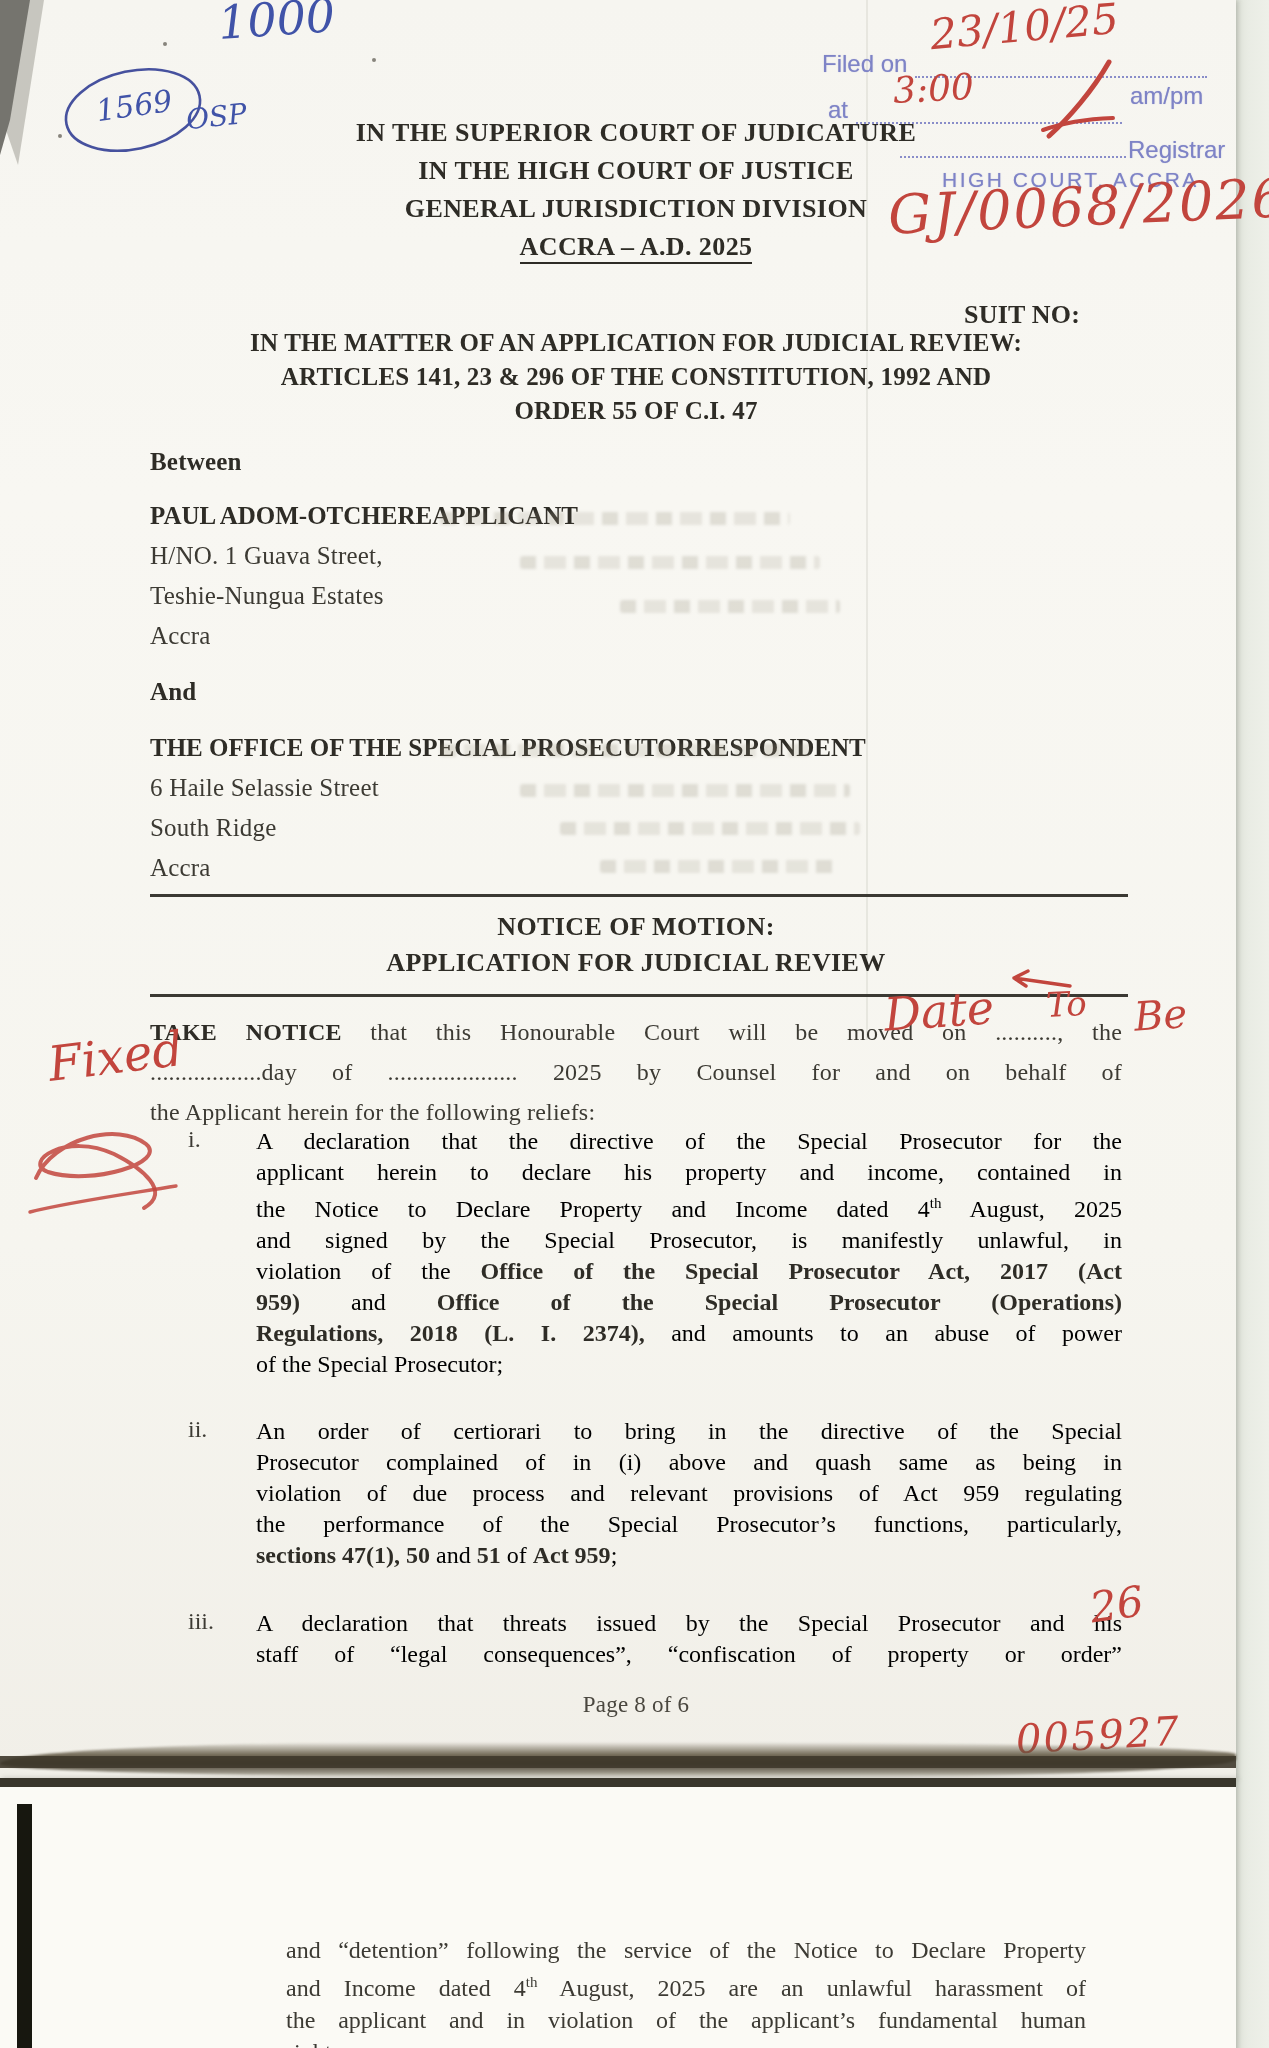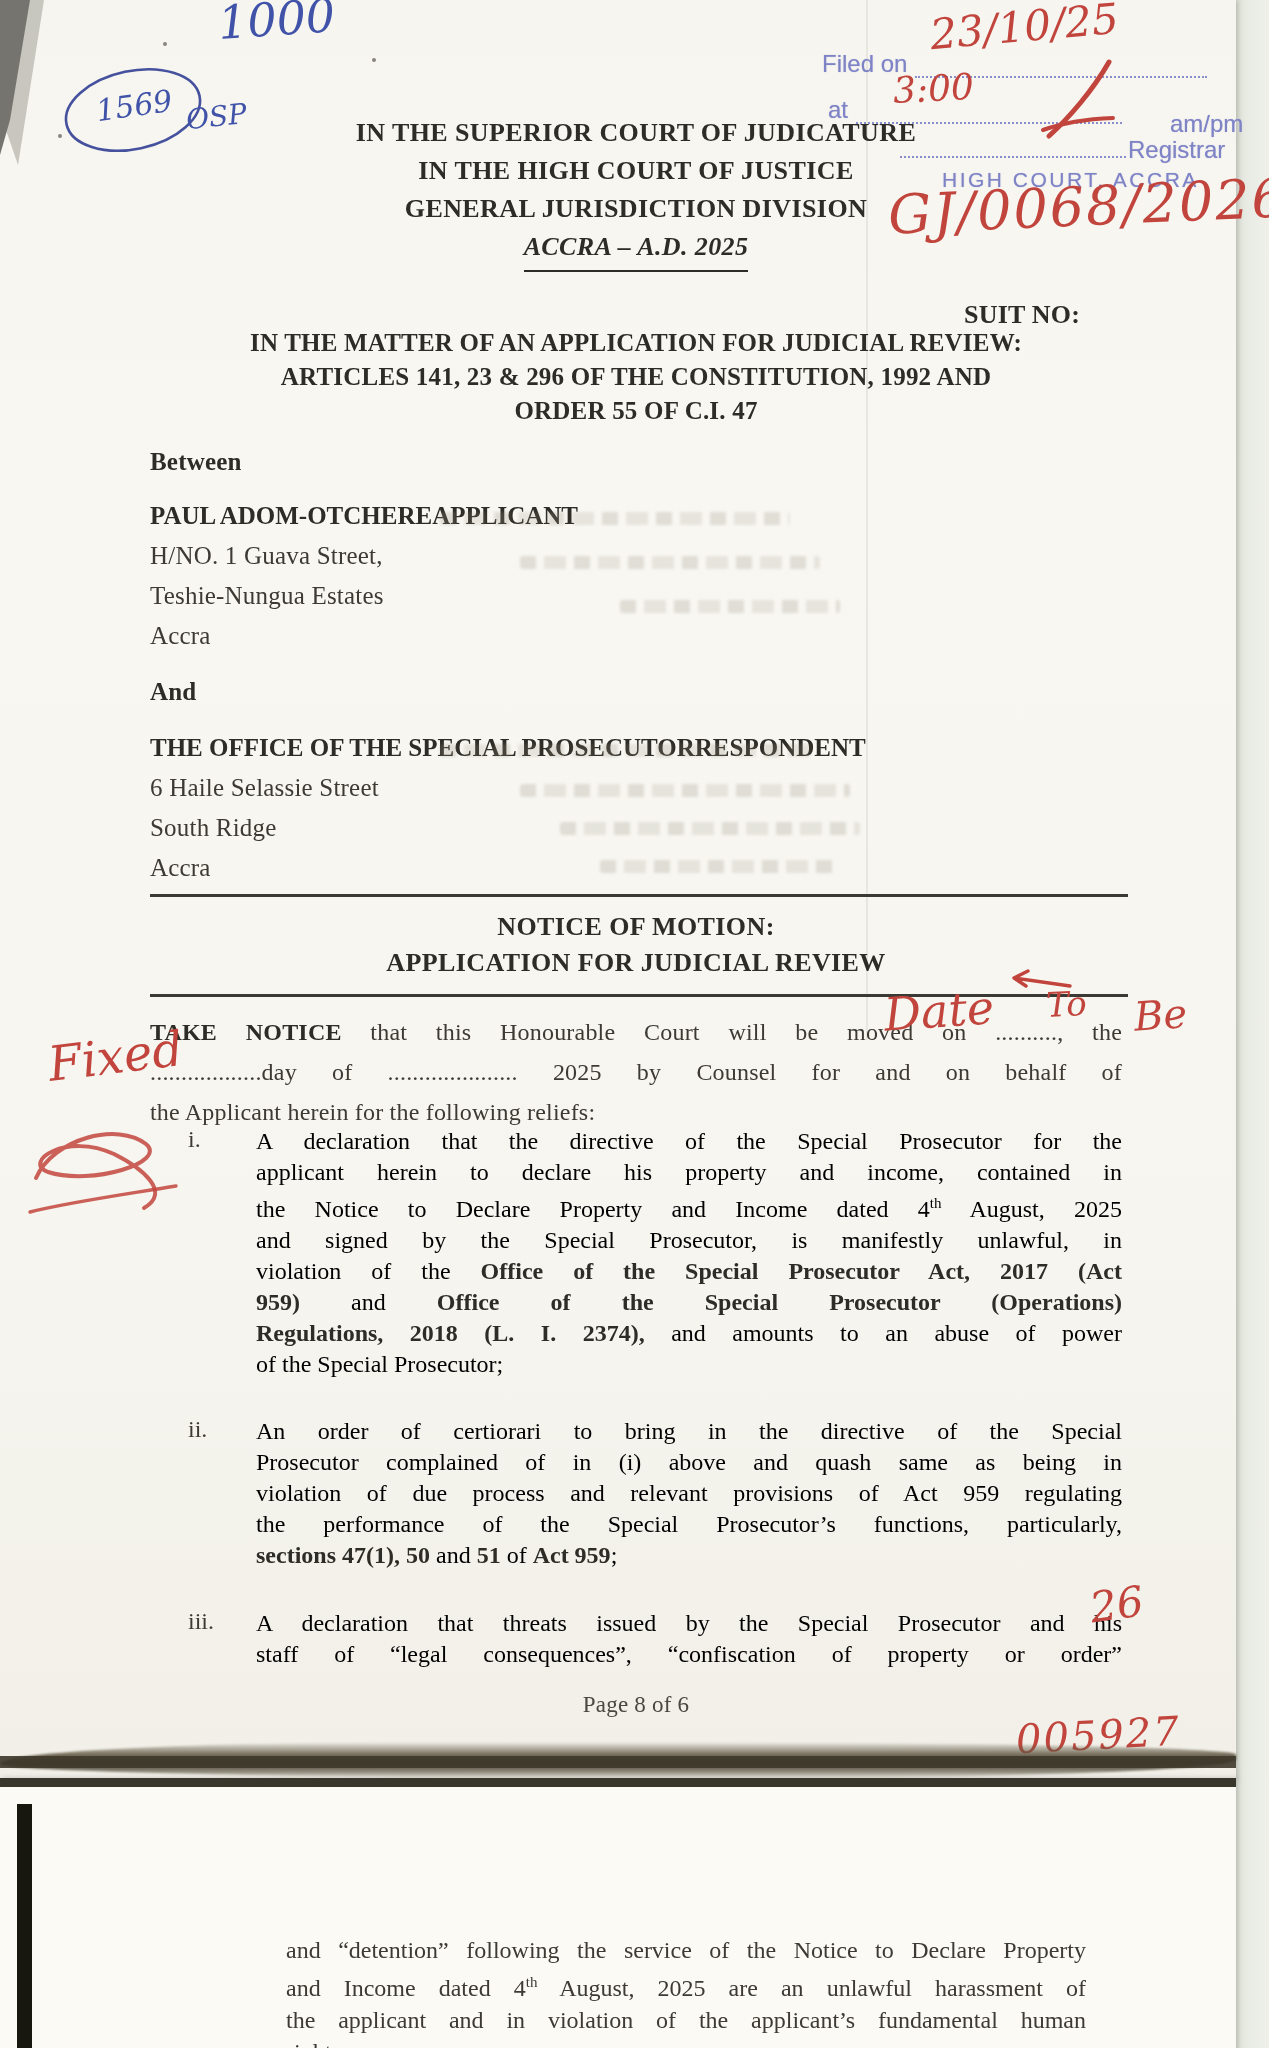--- a/index.html
+++ b/index.html
@@ -17,21 +17,21 @@
   .corner-mid{position:absolute;left:0;top:0;width:50px;height:170px;
     background:#b3b2aa;clip-path:polygon(28px 0,44px 0,18px 165px,6px 130px);opacity:.7;}
   .crease{position:absolute;left:866px;top:0;width:2px;height:1040px;background:rgba(100,95,80,.10);}
   .speck{position:absolute;width:4px;height:4px;border-radius:50%;background:#6b685f;opacity:.8;}
 
   
   .t{position:absolute;color:#3c3a33;font-size:24px;letter-spacing:.2px;}
   .b{font-weight:bold;color:#2e2c26;}
   .center{text-align:center;}
   .hdr{font-weight:bold;font-size:26px;color:#2e2c26;letter-spacing:.4px;}
-  .u{border-bottom:2.5px solid #2e2c26;padding-bottom:8px;display:inline-block;font-style:italic;}
+  .u{border-bottom:2.5px solid #2e2c26;padding-bottom:0;display:inline-block;}
   .mat{font-weight:bold;font-size:25px;color:#2e2c26;line-height:34px;}
   .rule{position:absolute;left:150px;width:978px;height:3px;background:#3b3933;}
   .row{position:absolute;left:150px;width:972px;display:flex;justify-content:flex-start;padding-right:0;}
   .role{font-weight:bold;font-size:25px;color:#2e2c26;margin-right:44px;}
   .name{font-weight:bold;font-size:25px;color:#2e2c26;}
   .addr{font-size:25px;}
   .tline{line-height:31px;text-align:justify;}
   .tline.just{text-align-last:justify;}
   .tn .tline{line-height:40px;font-size:24px;}
   .relbody{position:absolute;left:256px;width:866px;font-size:24px;}
@@ -87,21 +87,21 @@
     <div class="dotted" style="left:915px;top:74px;width:292px;"></div>
     <div class="hw-red" style="left:930px;top:2px;font-size:42px;transform:rotate(-5deg);">23/10/25</div>
 
     <div class="stamp" style="left:828px;top:96px;">at</div>
     <div class="dotted" style="left:856px;top:120px;width:266px;"></div>
     <div class="hw-red" style="left:893px;top:68px;font-size:36px;transform:rotate(-3deg);">3:00</div>
     <svg class="ink" style="left:1035px;top:60px;" width="90" height="82" viewBox="0 0 90 82">
       <path d="M74,2 C58,30 34,58 14,76" fill="none" stroke="#c2453d" stroke-width="5" stroke-linecap="round"></path>
       <path d="M8,70 C30,62 52,59 78,58" fill="none" stroke="#c2453d" stroke-width="4" stroke-linecap="round"></path>
     </svg>
-    <div class="stamp" style="left:1130px;top:110px;margin-left:40px;">am/pm</div>
+    <div class="stamp" style="left:1130px;top:82px;">am/pm</div>
 
     <div class="dotted" style="left:900px;top:154px;width:226px;"></div>
     <div class="stamp" style="left:1128px;top:136px;">Registrar</div>
     <div class="stamp stampcaps" style="left:942px;top:168px;">HIGH COURT, ACCRA</div>
 
     <div class="hw-red" style="left:888px;top:175px;font-size:54px;transform:rotate(-2.5deg);letter-spacing:2px;">GJ/0068/2026</div>
 
     <div class="t hdr center" style="left:150px;top:118px;width:972px;">IN THE SUPERIOR COURT OF JUDICATURE</div>
     <div class="t hdr center" style="left:150px;top:156px;width:972px;">IN THE HIGH COURT OF JUSTICE</div>
     <div class="t hdr center" style="left:150px;top:194px;width:972px;">GENERAL JURISDICTION DIVISION</div>

